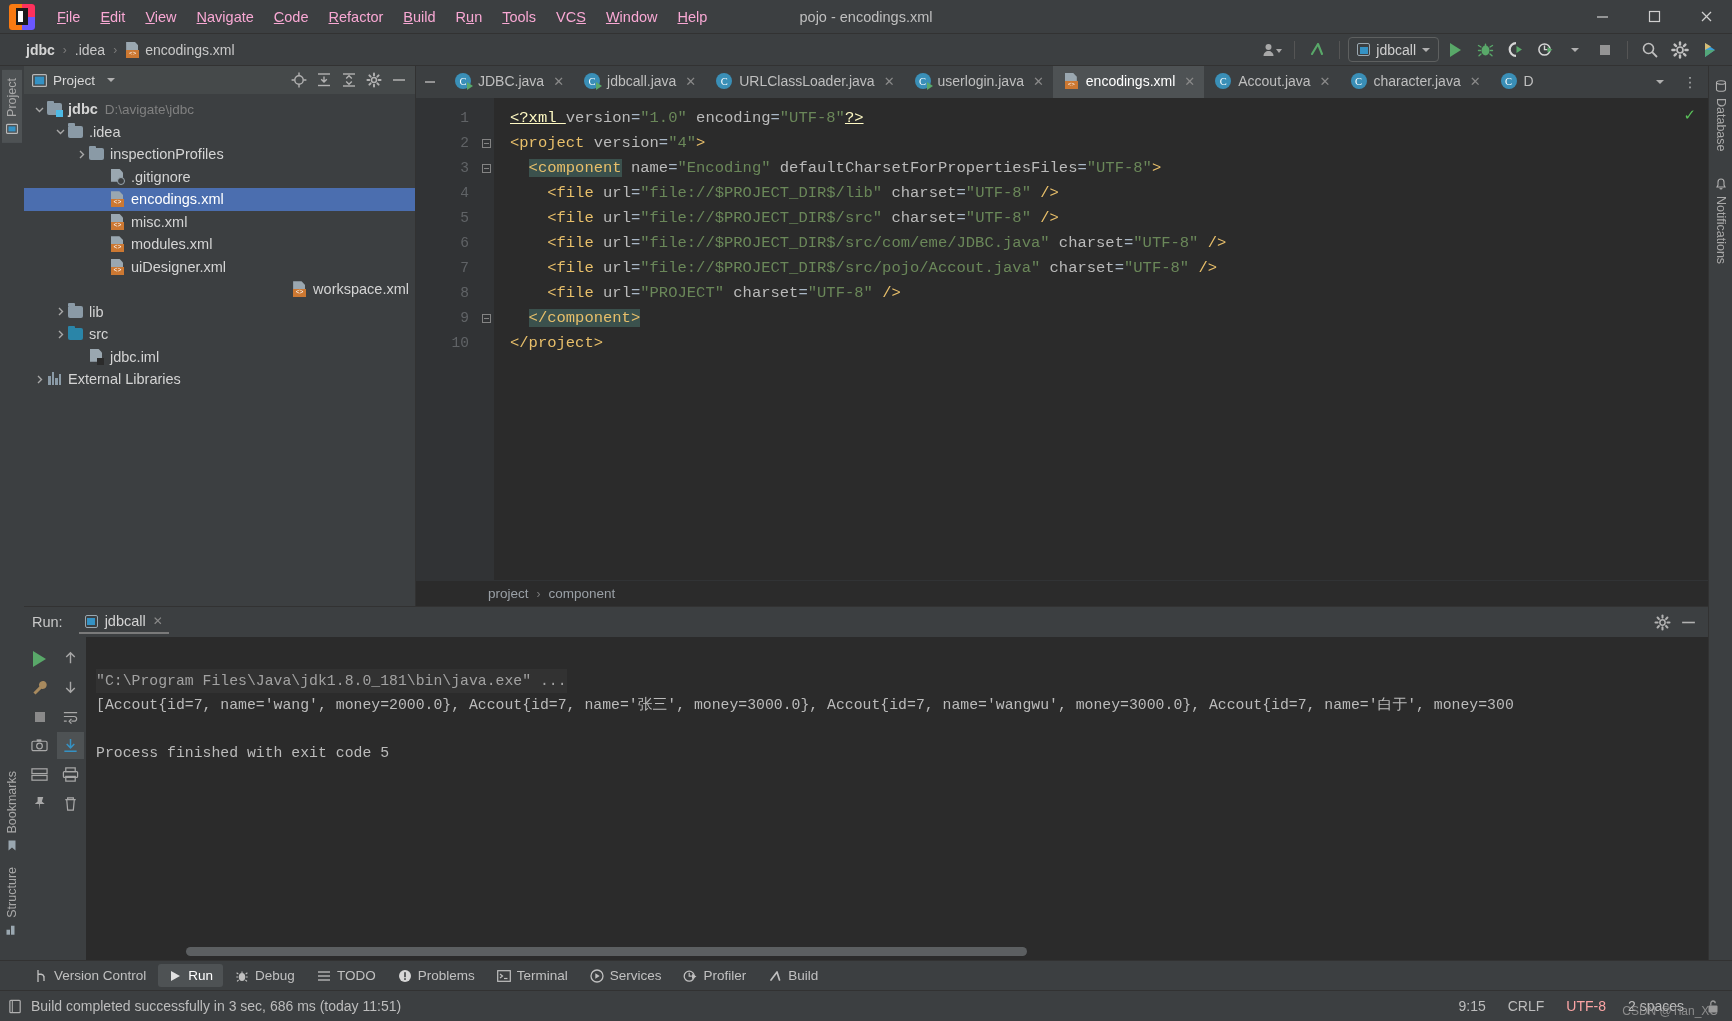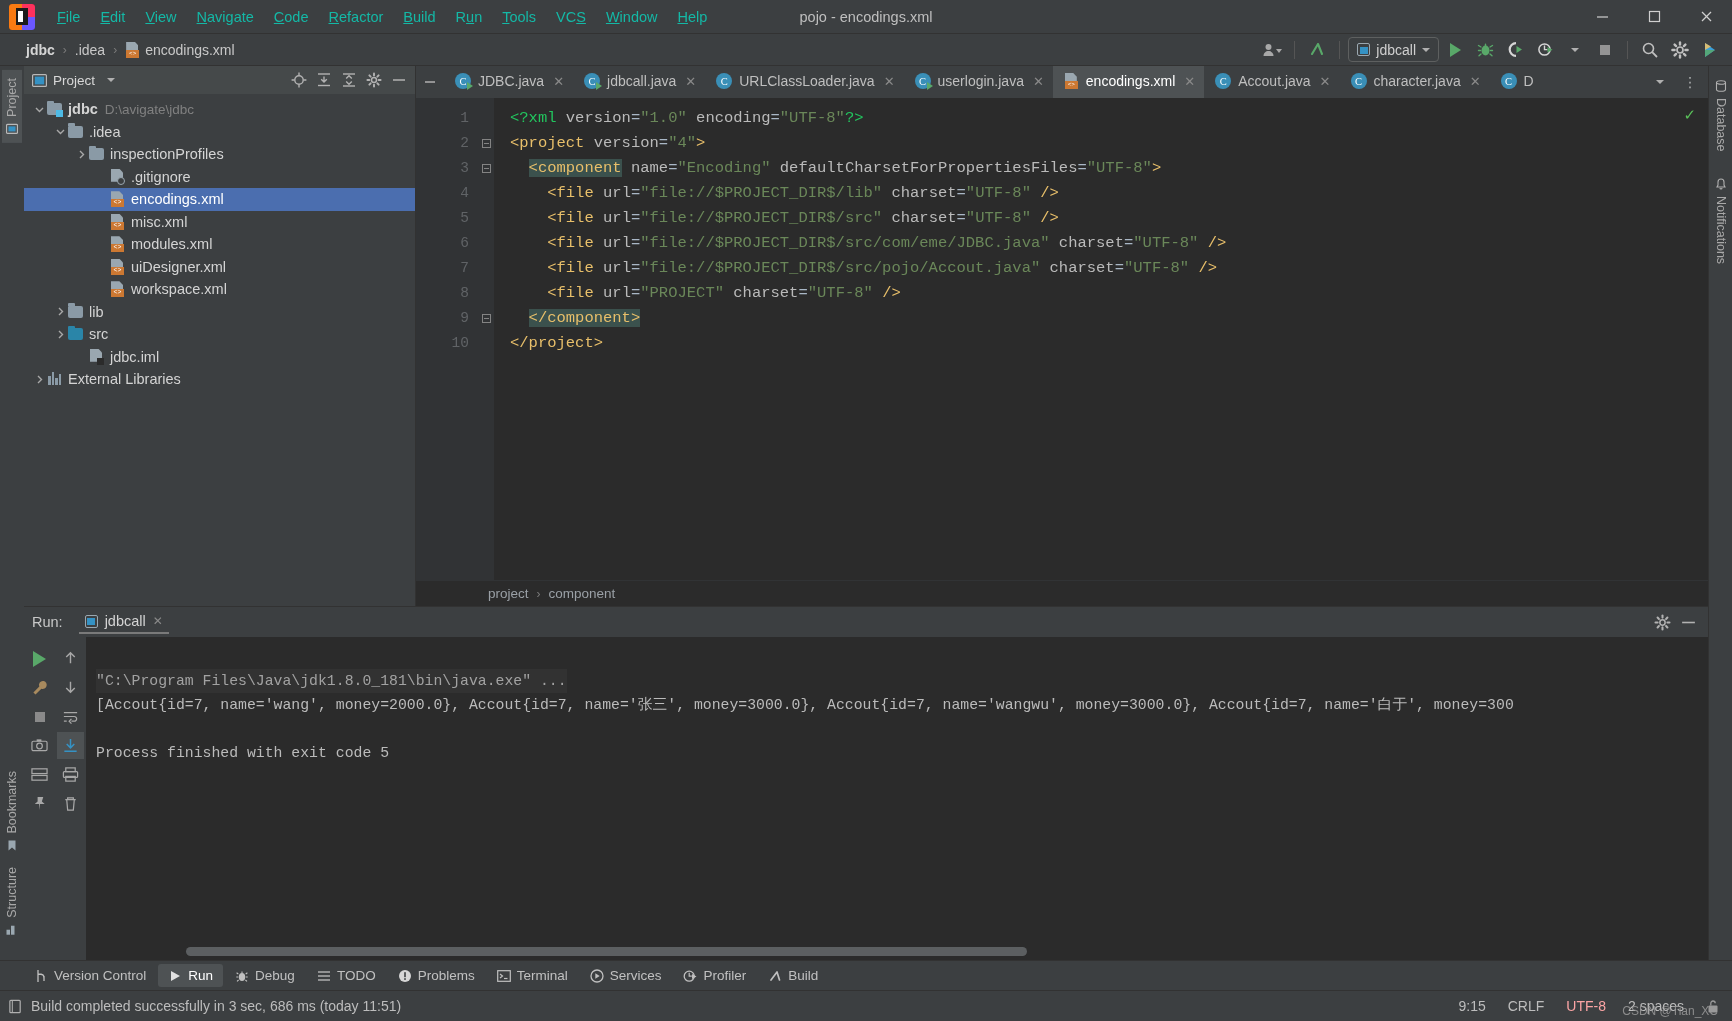--- a/index.html
+++ b/index.html
@@ -19,21 +19,21 @@
   .logo { width: 26px; height: 26px; margin: 0 8px 0 9px; position: relative; flex: 0 0 26px;
           border-radius: 3px; overflow: hidden; background: #1b1b1b; }
   .logo i { position: absolute; display: block; }
   .logo .l1 { left:0; top:0; width:50%; height:50%; background:#f97a12; }
   .logo .l2 { right:0; top:0; width:50%; height:50%; background:#fe315d; }
   .logo .l3 { left:0; bottom:0; width:50%; height:50%; background:#f97a12; }
   .logo .l4 { right:0; bottom:0; width:50%; height:50%; background:#6b57ff; }
   .logo .lc { left:26%; top:18%; width:48%; height:64%; background:#1b1b1b; }
   .logo .lt { left:34%; top:30%; width:20%; height:42%; background:#ffffff; }
   .menubar { display: flex; align-items: center; gap: 0px; margin-left: 4px; }
-  .menu-item { font-size: 14.5px; color: #14b8a6; padding: 4px 10px; cursor: default;
+  .menu-item { font-size: 14.5px; color: #f9a8d4; padding: 4px 10px; cursor: default;
                white-space: nowrap; }
   .menu-item u { text-decoration: underline; }
   .win-title { position: absolute; left: 0; right: 0; text-align: center; font-size: 14.5px;
                color: #bfbfbf; pointer-events: none; }
   .win-ctrls { margin-left: auto; display: flex; align-items: center; height: 34px; z-index: 2; }
   .win-btn { width: 52px; height: 34px; display: flex; align-items: center; justify-content: center;
              color: #cfcfcf; font-size: 15px; }
 
   
   .navbar { height: 32px; flex: 0 0 32px; background: #3c3f41; display: flex; align-items: center;
@@ -144,21 +144,21 @@
   .fold i { width: 9px; height: 9px; border: 1px solid #838383; position: relative; }
   .fold i::before { content:''; position:absolute; left:1.5px; top:3px; width:5px; height:1px;
                     background:#838383; }
   .code { flex: 1 1 auto; padding: 8px 0 0 16px; font-family: "Liberation Mono", monospace;
           font-size: 15.5px; line-height: 25px; white-space: pre; overflow: hidden;
           color: #a9b7c6; position: relative; }
   .k-tag   { color: #e8bf6a; }
   .k-attr  { color: #bababa; }
   .k-val   { color: #6a8759; }
   .k-eq    { color: #a9b7c6; }
-  .k-meta  { color: #22c55e; }
+  .k-meta  { color: #fef9c3; text-decoration: underline; }
   .hl-box  { background: #3b514d; }
   .bulb { position: absolute; left: -28px; width: 13px; height: 15px; }
   .bulb .b { width: 11px; height: 11px; border-radius: 50%; background: #f0a732; }
   .bulb .s { width: 7px; height: 3px; background: #d8d8d8; margin: 1px auto 0; }
   .err-tick { position: absolute; right: 12px; top: 8px; color: #5ac25a; font-size: 15px; }
   .breadcrumb-bar { height: 26px; flex: 0 0 26px; background: #2b2b2b; display: flex;
                     align-items: center; padding-left: 72px; font-size: 13.5px; color: #9aa0a6;
                     gap: 6px; border-top: 1px solid #313335; }
 
   
@@ -491,21 +491,21 @@
                 <span>modules.xml</span>
               </div>
               <div class="trow" style="padding-left: 71px;">
                 <span class="arrow"></span>
                 <span class="tico">
                   <i class="fileico"></i>
                   <i class="xtag">&lt;&gt;</i>
                 </span>
                 <span>uiDesigner.xml</span>
               </div>
-              <div class="trow" style="padding-left: 71px;">
+              <div class="trow" style="padding-left: 71px; justify-content: flex-end;">
                 <span class="arrow"></span>
                 <span class="tico">
                   <i class="fileico"></i>
                   <i class="xtag">&lt;&gt;</i>
                 </span>
                 <span>workspace.xml</span>
               </div>
               <div class="trow" style="padding-left: 29px;">
                 <span class="arrow">
                   <svg width="11" height="11" viewBox="0 0 11 11">

